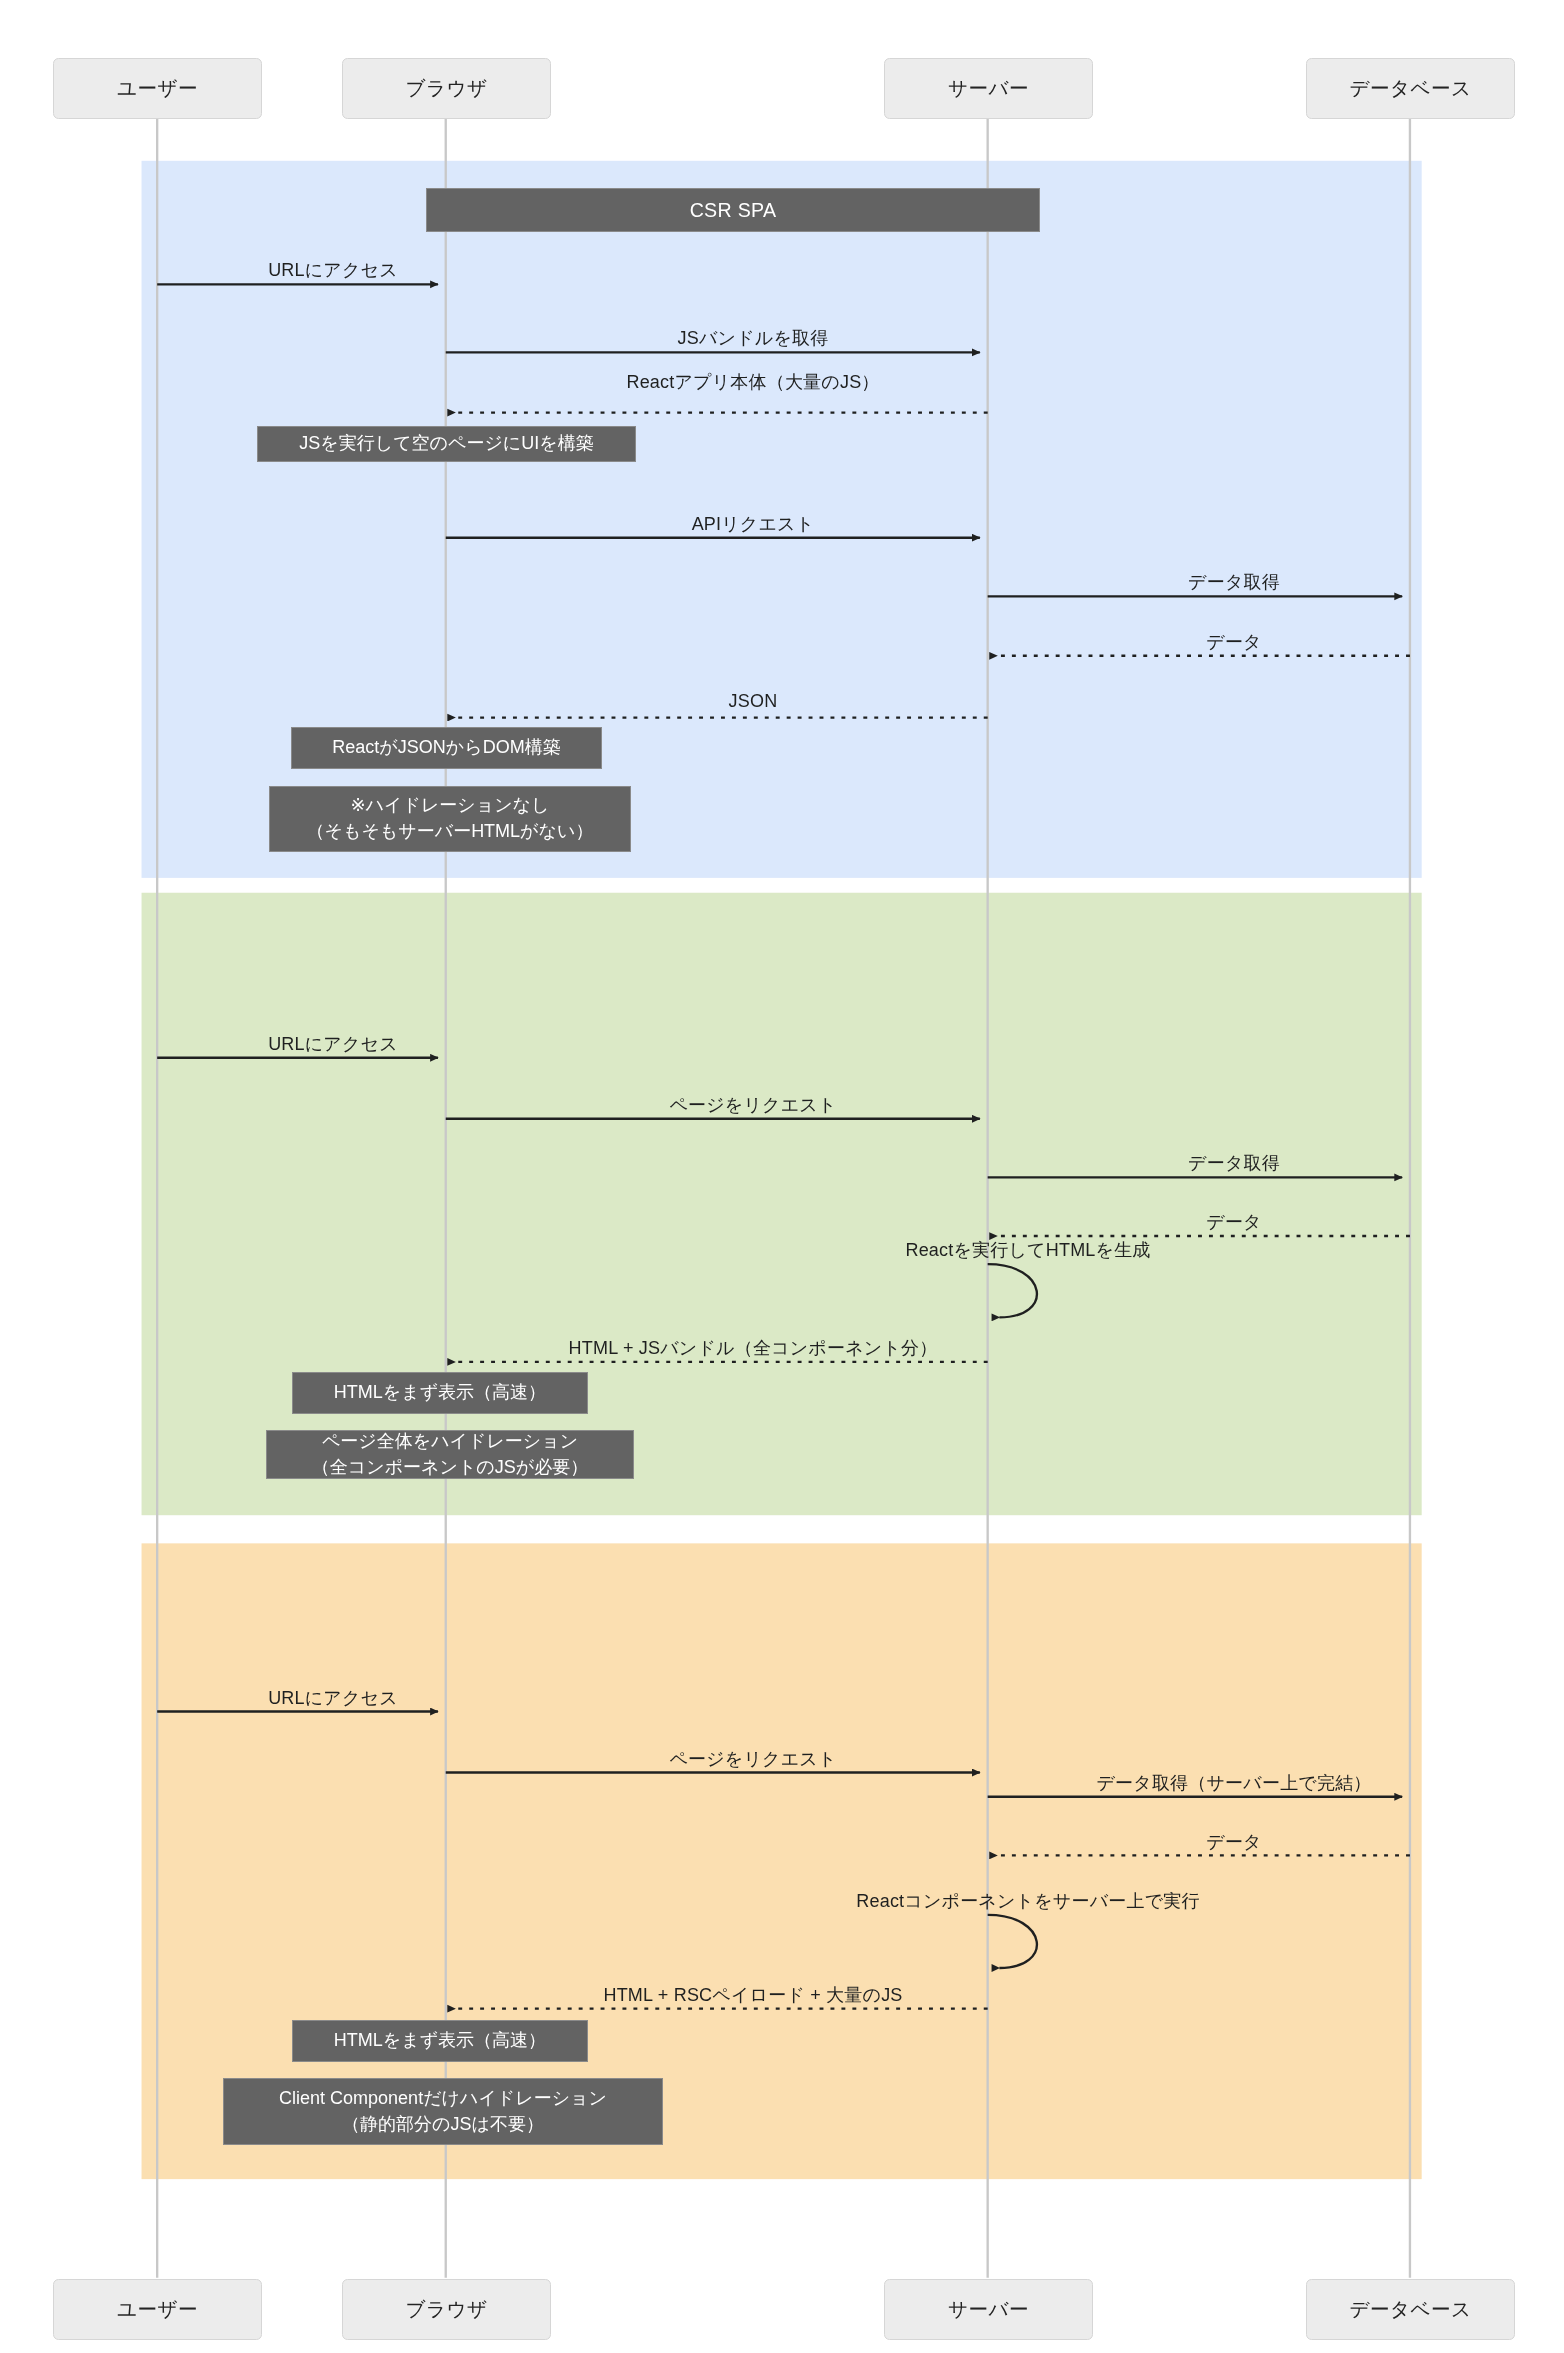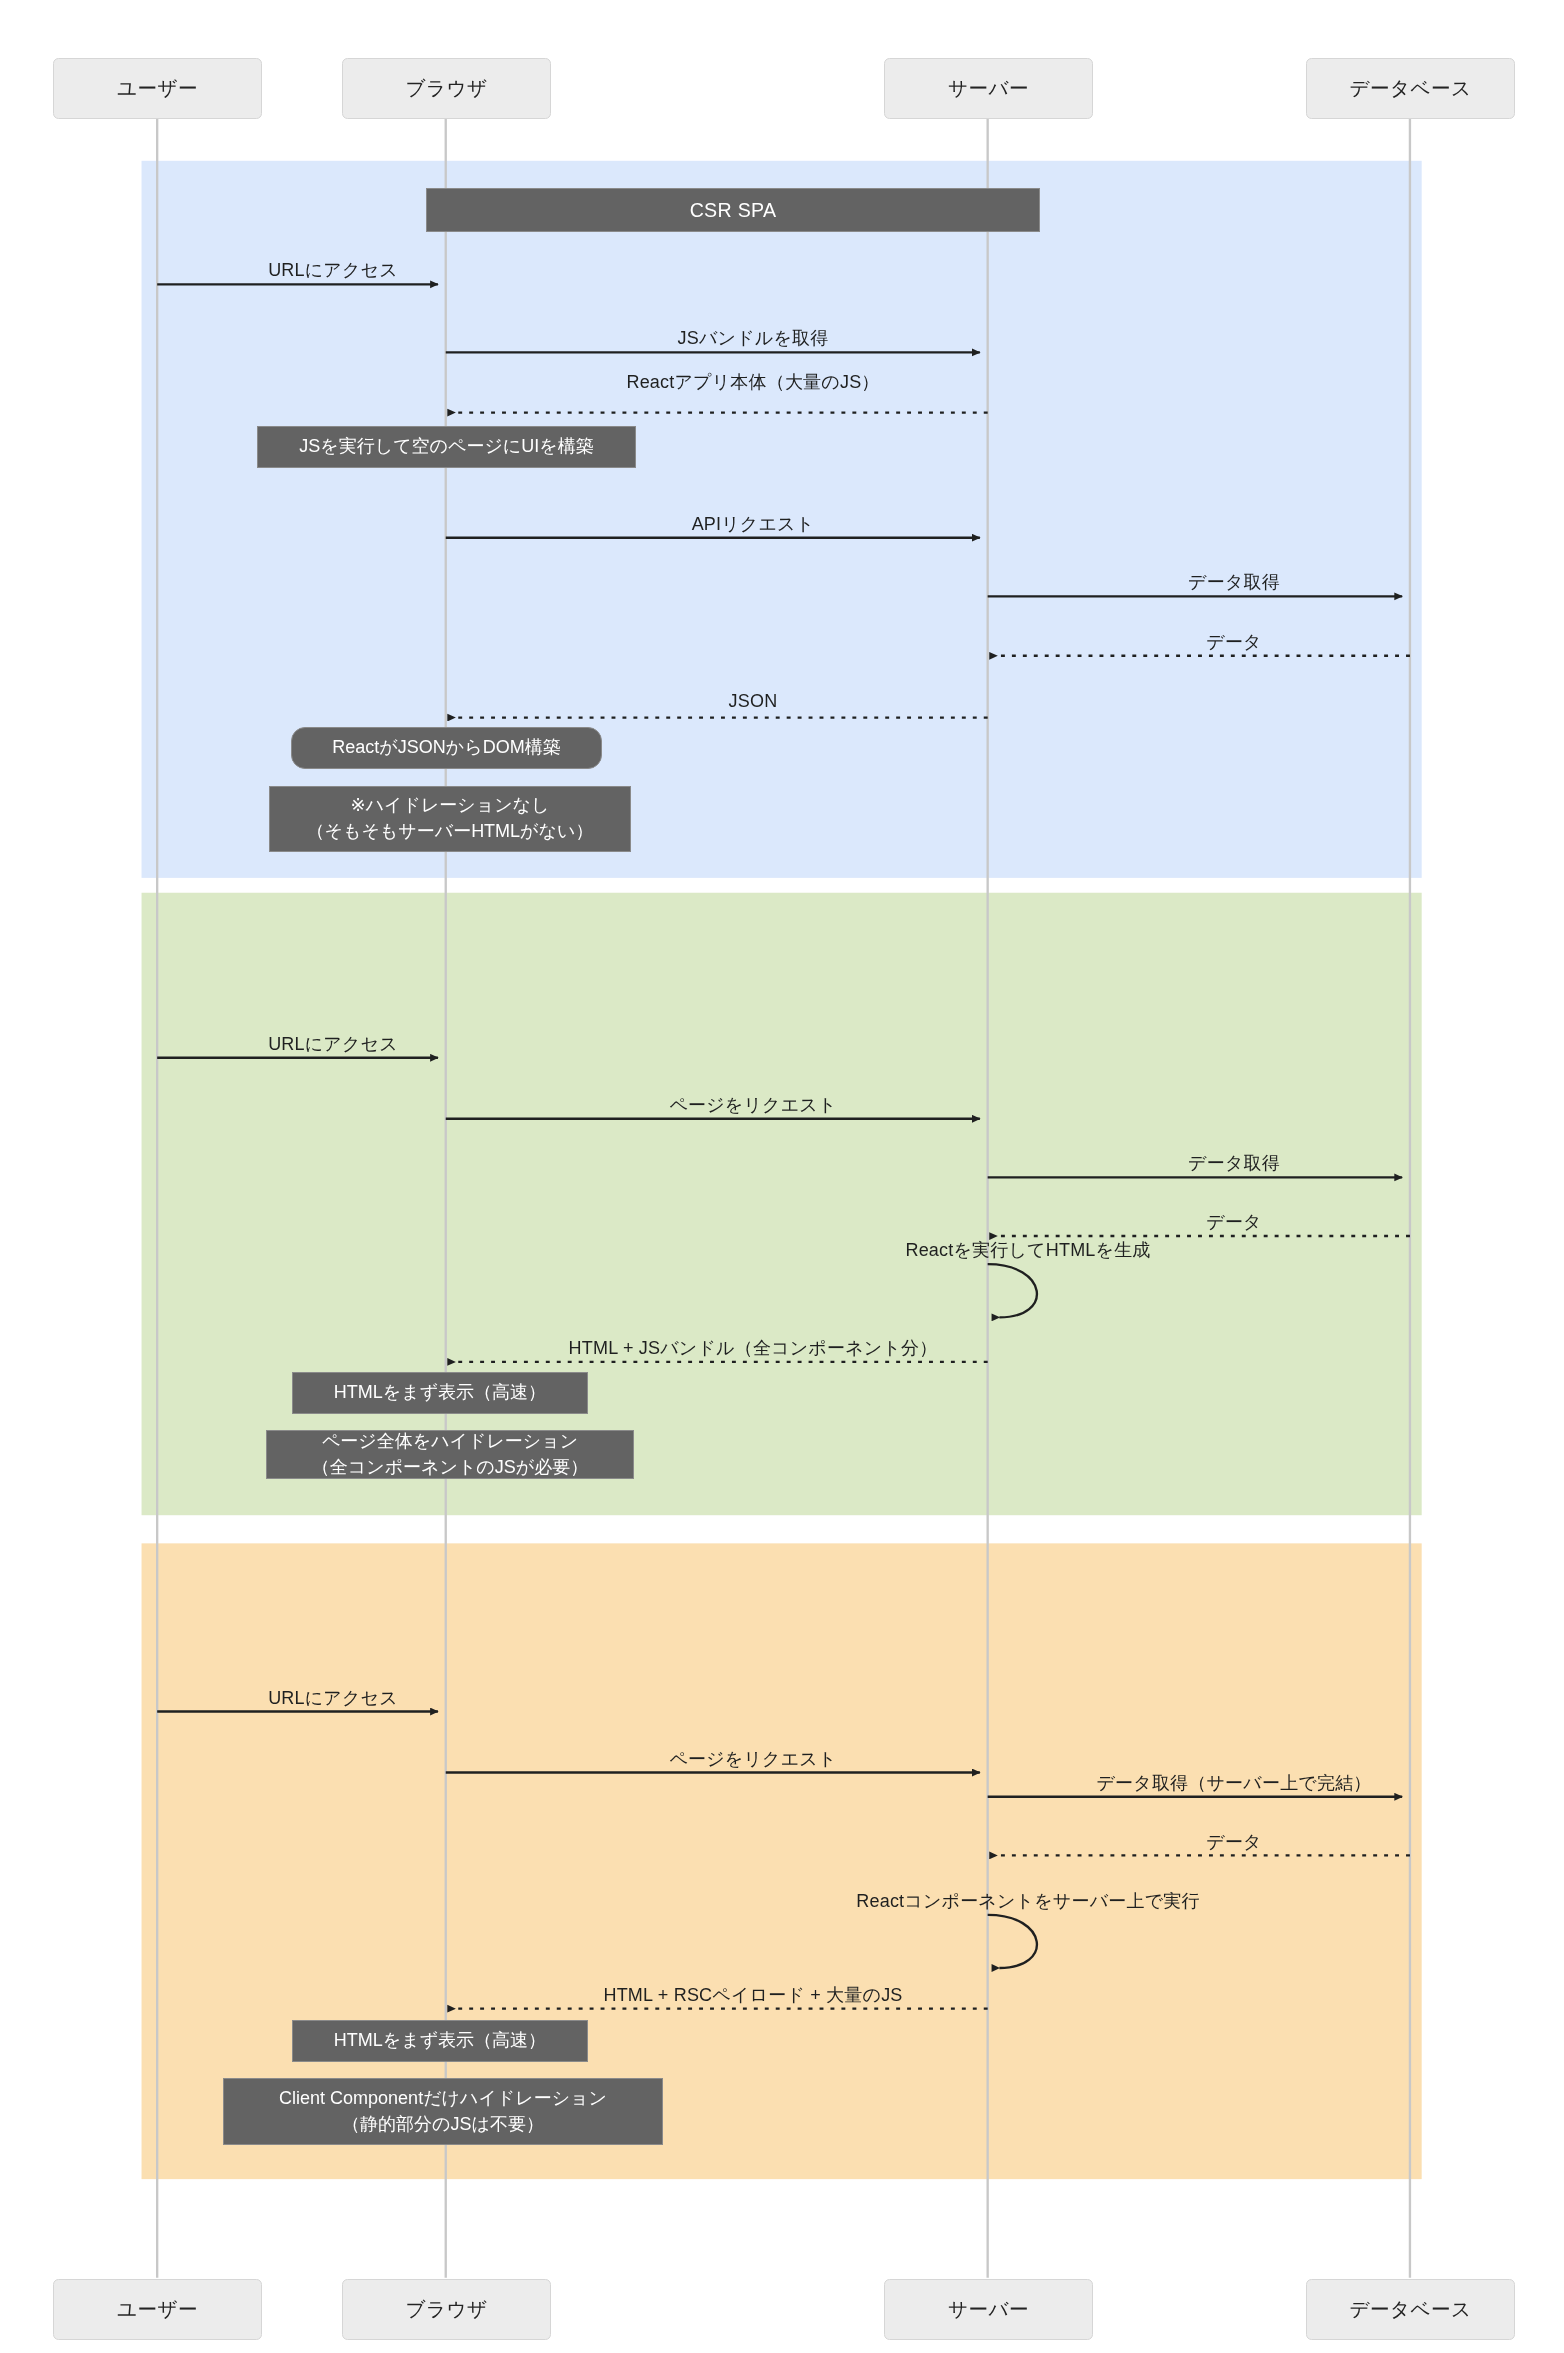--- a/index.html
+++ b/index.html
@@ -166,22 +166,22 @@
   </div>
 
   <div class="msg-label" style="left:297px;  top:258px;">URLにアクセス</div>
   <div class="msg-label" style="left:717px;  top:326px;">JSバンドルを取得</div>
   <div class="msg-label" style="left:717px;  top:370px;text-align:center;">Reactアプリ本体（大量のJS）</div>
   <div class="msg-label" style="left:717px;  top:512px;">APIリクエスト</div>
   <div class="msg-label" style="left:1198px; top:570px;">データ取得</div>
   <div class="msg-label" style="left:1198px; top:630px;">データ</div>
   <div class="msg-label" style="left:717px;  top:691px;">JSON</div>
 
-  <div class="note-box" style="left:257px; top:426px; width:379px; height:42px;">JSを実行して空のページにUIを構築</div>
-  <div class="note-box" style="left:291px; top:727px; width:311px; height:42px;border-radius:14px;">ReactがJSONからDOM構築</div>
+  <div class="note-box" style="left:257px; top:426px; width:379px; height:36px;">JSを実行して空のページにUIを構築</div>
+  <div class="note-box" style="left:291px; top:727px; width:311px; height:42px;">ReactがJSONからDOM構築</div>
   <div class="note-box" style="left:269px; top:786px; width:362px; height:66px;">※ハイドレーションなし
 （そもそもサーバーHTMLがない）</div>
 
   <div class="msg-label" style="left:297px;  top:1032px;">URLにアクセス</div>
   <div class="msg-label" style="left:717px;  top:1093px;">ページをリクエスト</div>
   <div class="msg-label" style="left:1198px; top:1151px;">データ取得</div>
   <div class="msg-label" style="left:1198px; top:1210px;">データ</div>
   <div class="msg-label" style="left:992px; top:1238px;">Reactを実行してHTMLを生成</div>
   <div class="msg-label" style="left:717px;  top:1336px;">HTML + JSバンドル（全コンポーネント分）</div>
 

